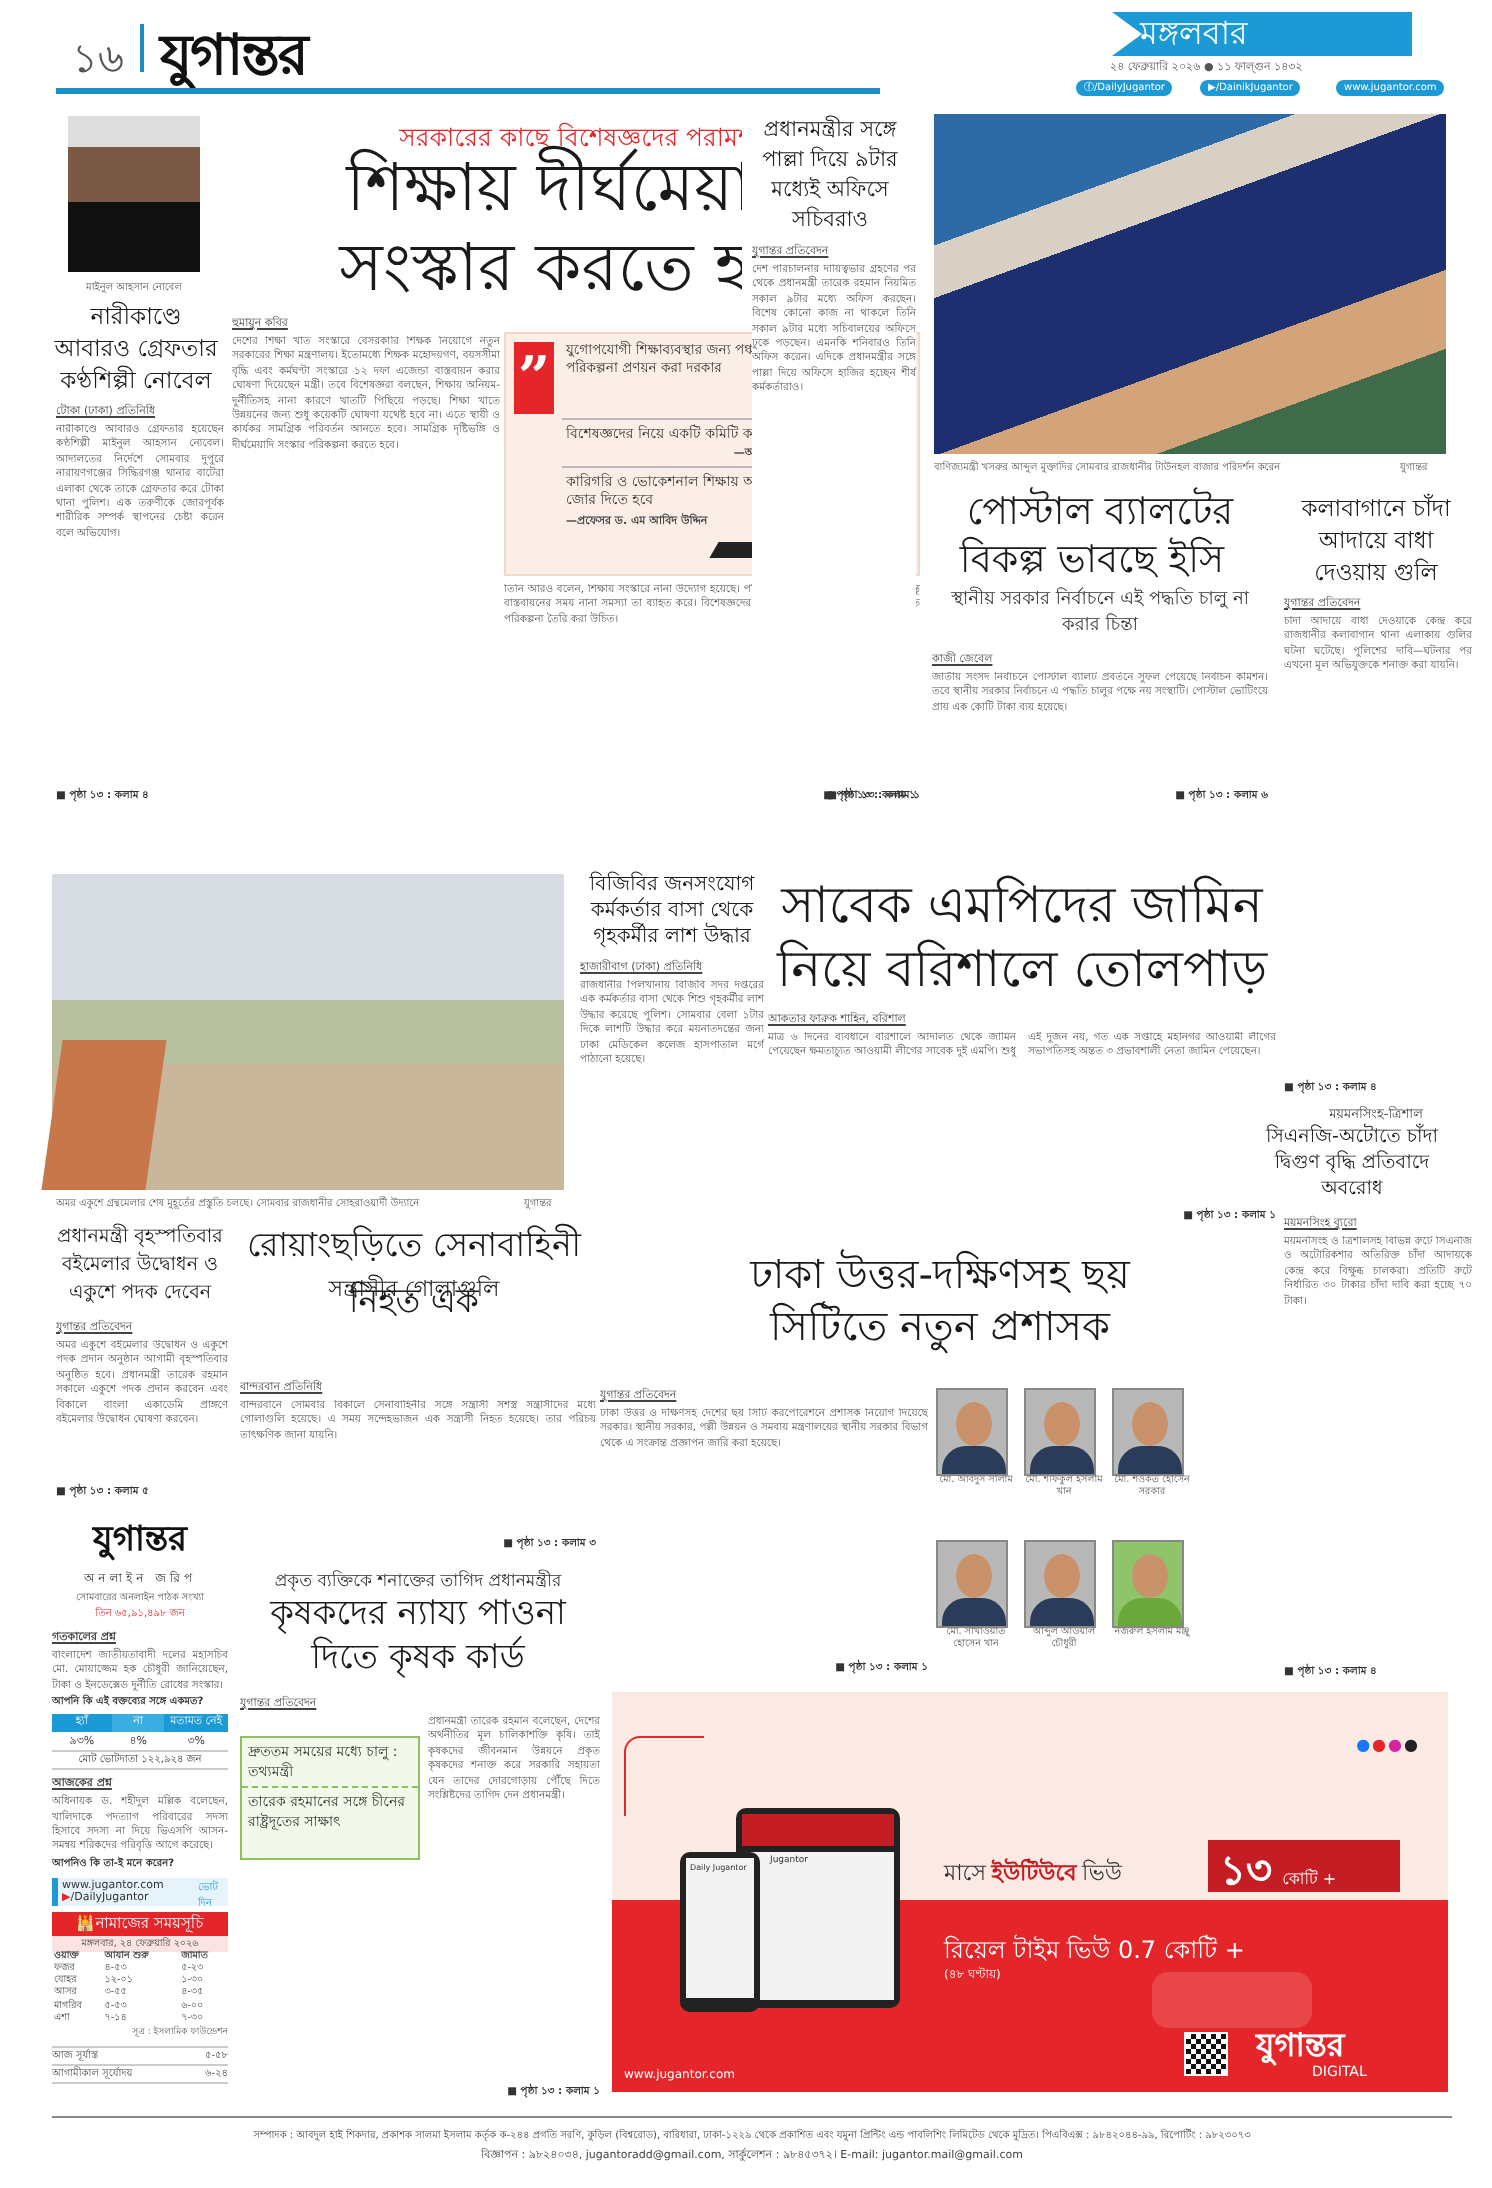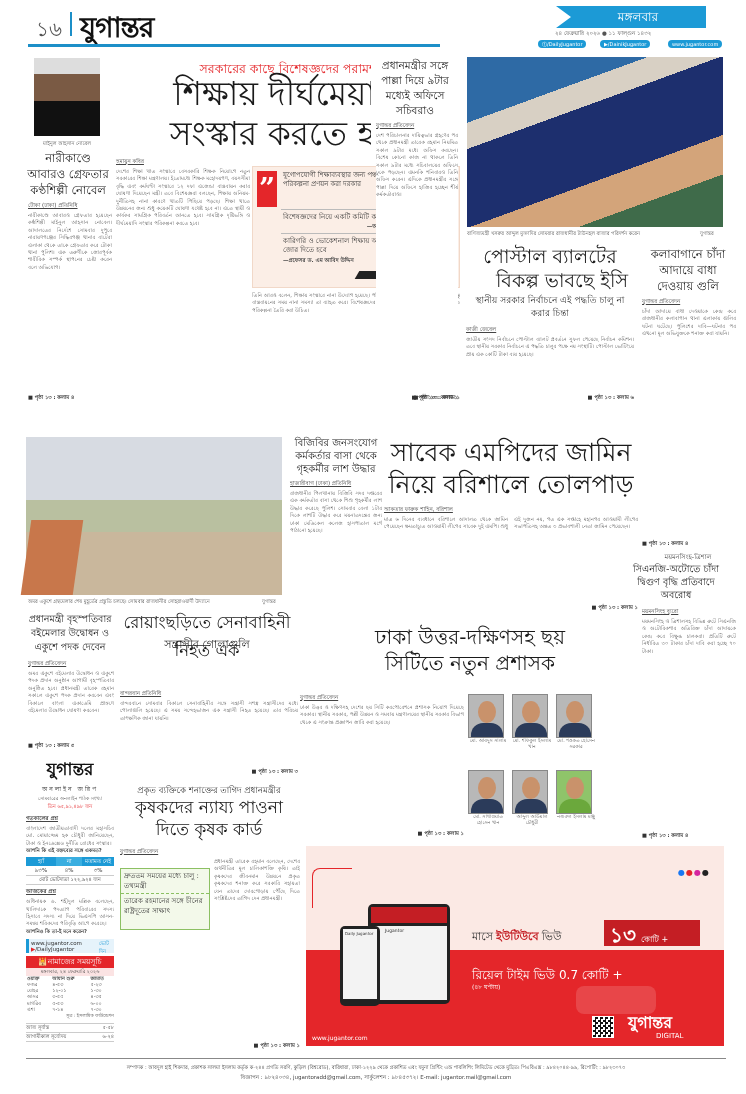--- a/index.html
+++ b/index.html
@@ -11,21 +11,21 @@
   .hl{font-family:"DejaVu Sans",sans-serif;color:#1a1a1a;text-align:center;font-weight:normal}
   .photo{background:#888;overflow:hidden}
   .caption{font-size:5px;color:#555;font-family:"DejaVu Sans",sans-serif}
   .rule{background:#bbb}
   
   .page-no{left:36px;top:14px;font-size:20px;color:#555;font-family:"DejaVu Sans",sans-serif}
   .vsep{left:70px;top:12px;width:2px;height:24px;background:#1c8fc8}
   .logo{left:80px;top:6px;font-size:28px;font-weight:bold;color:#111;font-family:"DejaVu Serif",serif;letter-spacing:-1px}
   .blue-rule{left:28px;top:44px;width:412px;height:3px;background:#1c8fc8}
   .ribbon{left:556px;top:6px;width:150px;height:22px;background:#1c9ad6;clip-path:polygon(0 0,100% 0,100% 100%,0 100%,10% 50%)}
-  .ribbon span{display:block;text-align:center;color:#fff;font-size:12px;line-height:22px;padding-left:14px;font-family:"DejaVu Sans",sans-serif}
+  .ribbon span{display:block;color:#fff;font-size:16px;line-height:22px;padding-left:14px;font-family:"DejaVu Sans",sans-serif}
   .date{left:555px;top:30px;font-size:5.5px;color:#555;font-family:"DejaVu Sans",sans-serif}
   .social{top:40px;height:8px;background:#1c9ad6;color:#fff;font-size:5px;line-height:8px;padding:0 4px;border-radius:4px;font-family:"DejaVu Sans",sans-serif}
   .quote-box{background:#fbeee6;border:1px solid #f1d8c8}
   .quote-mark{background:#e4262a;color:#fff;font-size:28px;line-height:36px;text-align:center;font-weight:bold}
   .green-box{border:1px solid #8cc063;background:#f3f9ea}
   .ad{background:linear-gradient(#fbe9e4 0 52%,#e4262a 52% 100%)}
   .poll-bar span{display:block;float:left;height:9px;color:#fff;font-size:5.5px;line-height:9px;text-align:center;font-family:"DejaVu Sans",sans-serif}
   table.prayer{border-collapse:collapse;width:100%;font-size:4.8px;color:#444;font-family:"DejaVu Sans",sans-serif}
   table.prayer td{padding:0 1px;line-height:6.2px}
   .portrait{width:36px;height:44px;border:1px solid #888;background:#b8b8b8;overflow:hidden;position:relative}
@@ -81,21 +81,21 @@
 <div class="abs hl" style="left:372px;top:58px;width:86px;font-size:10.5px;line-height:15px">প্রধানমন্ত্রীর সঙ্গে পাল্লা দিয়ে ৯টার মধ্যেই অফিসে সচিবরাও</div>
 <div class="abs byline" style="left:376px;top:122px">যুগান্তর প্রতিবেদন</div>
 <div class="abs body-text" style="left:376px;top:132px;width:82px;height:260px;overflow:hidden;background:#fff">দেশ পরিচালনার দায়িত্বভার গ্রহণের পর থেকে প্রধানমন্ত্রী তারেক রহমান নিয়মিত সকাল ৯টার মধ্যে অফিস করছেন। বিশেষ কোনো কাজ না থাকলে তিনি সকাল ৯টার মধ্যে সচিবালয়ের অফিসে ঢুকে পড়ছেন। এমনকি শনিবারও তিনি অফিস করেন। এদিকে প্রধানমন্ত্রীর সঙ্গে পাল্লা দিয়ে অফিসে হাজির হচ্ছেন শীর্ষ কর্মকর্তারাও।</div>
 <div class="abs jump" style="left:376px;top:394px;width:82px">■ পৃষ্ঠা ১৩ : কলাম ১</div>
 
 <div class="abs photo" style="left:467px;top:57px;width:256px;height:170px;background:linear-gradient(160deg,#2e6aa5 0 25%,#d8d0c4 25% 35%,#1d2f6e 35% 65%,#d3a47a 65% 80%,#3f6b4a 80%)"></div>
 <div class="abs caption" style="left:467px;top:230px;width:220px">বাণিজ্যমন্ত্রী খসরুর আব্দুল মুক্তাদির সোমবার রাজধানীর টাউনহল বাজার পরিদর্শন করেন</div>
 <div class="abs caption" style="left:700px;top:230px">যুগান্তর</div>
 
 <div class="abs hl" style="left:466px;top:244px;width:168px;font-size:19px;line-height:24px">পোস্টাল ব্যালটের</div>
-<div class="abs hl" style="left:478px;top:268px;width:168px;font-size:19px;line-height:24px">বিকল্প ভাবছে ইসি</div>
+<div class="abs hl" style="left:462px;top:268px;width:168px;font-size:19px;line-height:24px">বিকল্প ভাবছে ইসি</div>
 <div class="abs hl" style="left:466px;top:294px;width:168px;font-size:9px;line-height:13px;color:#333">স্থানীয় সরকার নির্বাচনে এই পদ্ধতি চালু না করার চিন্তা</div>
 <div class="abs byline" style="left:466px;top:326px">কাজী জেবেল</div>
 <div class="abs body-text" style="left:466px;top:336px;width:168px;height:60px;overflow:hidden">জাতীয় সংসদ নির্বাচনে পোস্টাল ব্যালট প্রবর্তনে সুফল পেয়েছে নির্বাচন কমিশন। তবে স্থানীয় সরকার নির্বাচনে এ পদ্ধতি চালুর পক্ষে নয় সংস্থাটি। পোস্টাল ভোটিংয়ে প্রায় এক কোটি টাকা ব্যয় হয়েছে।</div>
 <div class="abs jump" style="left:466px;top:394px;width:168px">■ পৃষ্ঠা ১৩ : কলাম ৬</div>
 
 <div class="abs hl" style="left:640px;top:246px;width:96px;font-size:11.5px;line-height:16px">কলাবাগানে চাঁদা আদায়ে বাধা দেওয়ায় গুলি</div>
 <div class="abs byline" style="left:642px;top:298px">যুগান্তর প্রতিবেদন</div>
 <div class="abs body-text" style="left:642px;top:308px;width:94px;height:236px;overflow:hidden">চাঁদা আদায়ে বাধা দেওয়াকে কেন্দ্র করে রাজধানীর কলাবাগান থানা এলাকায় গুলির ঘটনা ঘটেছে। পুলিশের দাবি—ঘটনার পর এখনো মূল অভিযুক্তকে শনাক্ত করা যায়নি।</div>
 <div class="abs jump" style="left:642px;top:540px;width:94px;text-align:left">■ পৃষ্ঠা ১৩ : কলাম ৪</div>
 
@@ -269,21 +269,21 @@
 <div class="abs ad" style="left:306px;top:846px;width:418px;height:200px;overflow:hidden">
   <div class="abs" style="left:6px;top:22px;width:40px;height:40px;border-left:1px solid #e4262a;border-top:1px solid #e4262a;border-radius:8px 0 0 0"></div>
   <div class="abs" style="left:62px;top:58px;width:82px;height:100px;background:#222;border-radius:5px">
     <div style="margin:3px;height:16px;background:#c41e24"></div>
     <div style="margin:0 3px;height:74px;background:#f3f3f3;font-size:4.5px;color:#333;padding:2px 2px 2px 14px;font-family:'DejaVu Sans',sans-serif">Jugantor</div>
   </div>
   <div class="abs" style="left:34px;top:80px;width:40px;height:80px;background:#222;border-radius:5px">
     <div style="margin:3px;height:70px;background:#f3f3f3;font-size:4px;color:#333;padding:2px;font-family:'DejaVu Sans',sans-serif">Daily Jugantor</div>
   </div>
   <div class="abs" style="right:14px;top:22px;font-size:8px;letter-spacing:1px"><span style="color:#1877f2">●</span><span style="color:#e4262a">●</span><span style="color:#d6249f">●</span><span style="color:#222">●</span></div>
-  <div class="abs" style="left:166px;top:82px;font-size:11px;color:#333;font-family:Liberation Sans, sans-serif"><span>মাসে</span> <span style="color:#c41e24;font-weight:bold">ইউটিউবে</span> <span>ভিউ</span></div>
+  <div class="abs" style="left:166px;top:82px;font-size:11px;color:#333;font-family:Liberation Serif, serif"><span>মাসে</span> <span style="color:#c41e24;font-weight:bold">ইউটিউবে</span> <span>ভিউ</span></div>
   <div class="abs" style="left:298px;top:74px;width:96px;height:26px;background:#c41e24;color:#fff;font-family:'DejaVu Sans',sans-serif"><span style="font-size:20px;font-weight:bold;padding-left:6px">১৩</span> <span style="font-size:8px">কোটি +</span></div>
   <div class="abs" style="left:166px;top:120px;font-size:12px;color:#fff;font-family:'DejaVu Sans',sans-serif">রিয়েল টাইম ভিউ 0.7 কোটি +</div>
   <div class="abs" style="left:166px;top:136px;font-size:6px;color:#fff;font-family:'DejaVu Sans',sans-serif">(৪৮ ঘণ্টায়)</div>
   <div class="abs" style="left:270px;top:140px;width:80px;height:28px;border-radius:8px;background:rgba(255,255,255,0.15)"></div>
   <div class="abs" style="left:286px;top:170px;width:22px;height:22px;background:repeating-conic-gradient(#111 0 25%,#fff 0 50%) 0 0/5px 5px;border:1px solid #fff"></div>
   <div class="abs" style="left:322px;top:164px;font-size:16px;font-weight:bold;color:#fff">যুগান্তর</div>
   <div class="abs" style="left:350px;top:186px;font-size:7px;color:#fff;font-family:'DejaVu Sans',sans-serif">DIGITAL</div>
   <div class="abs" style="left:6px;top:188px;font-size:6px;color:#fff;font-family:'DejaVu Sans',sans-serif">www.jugantor.com</div>
 </div>
 

